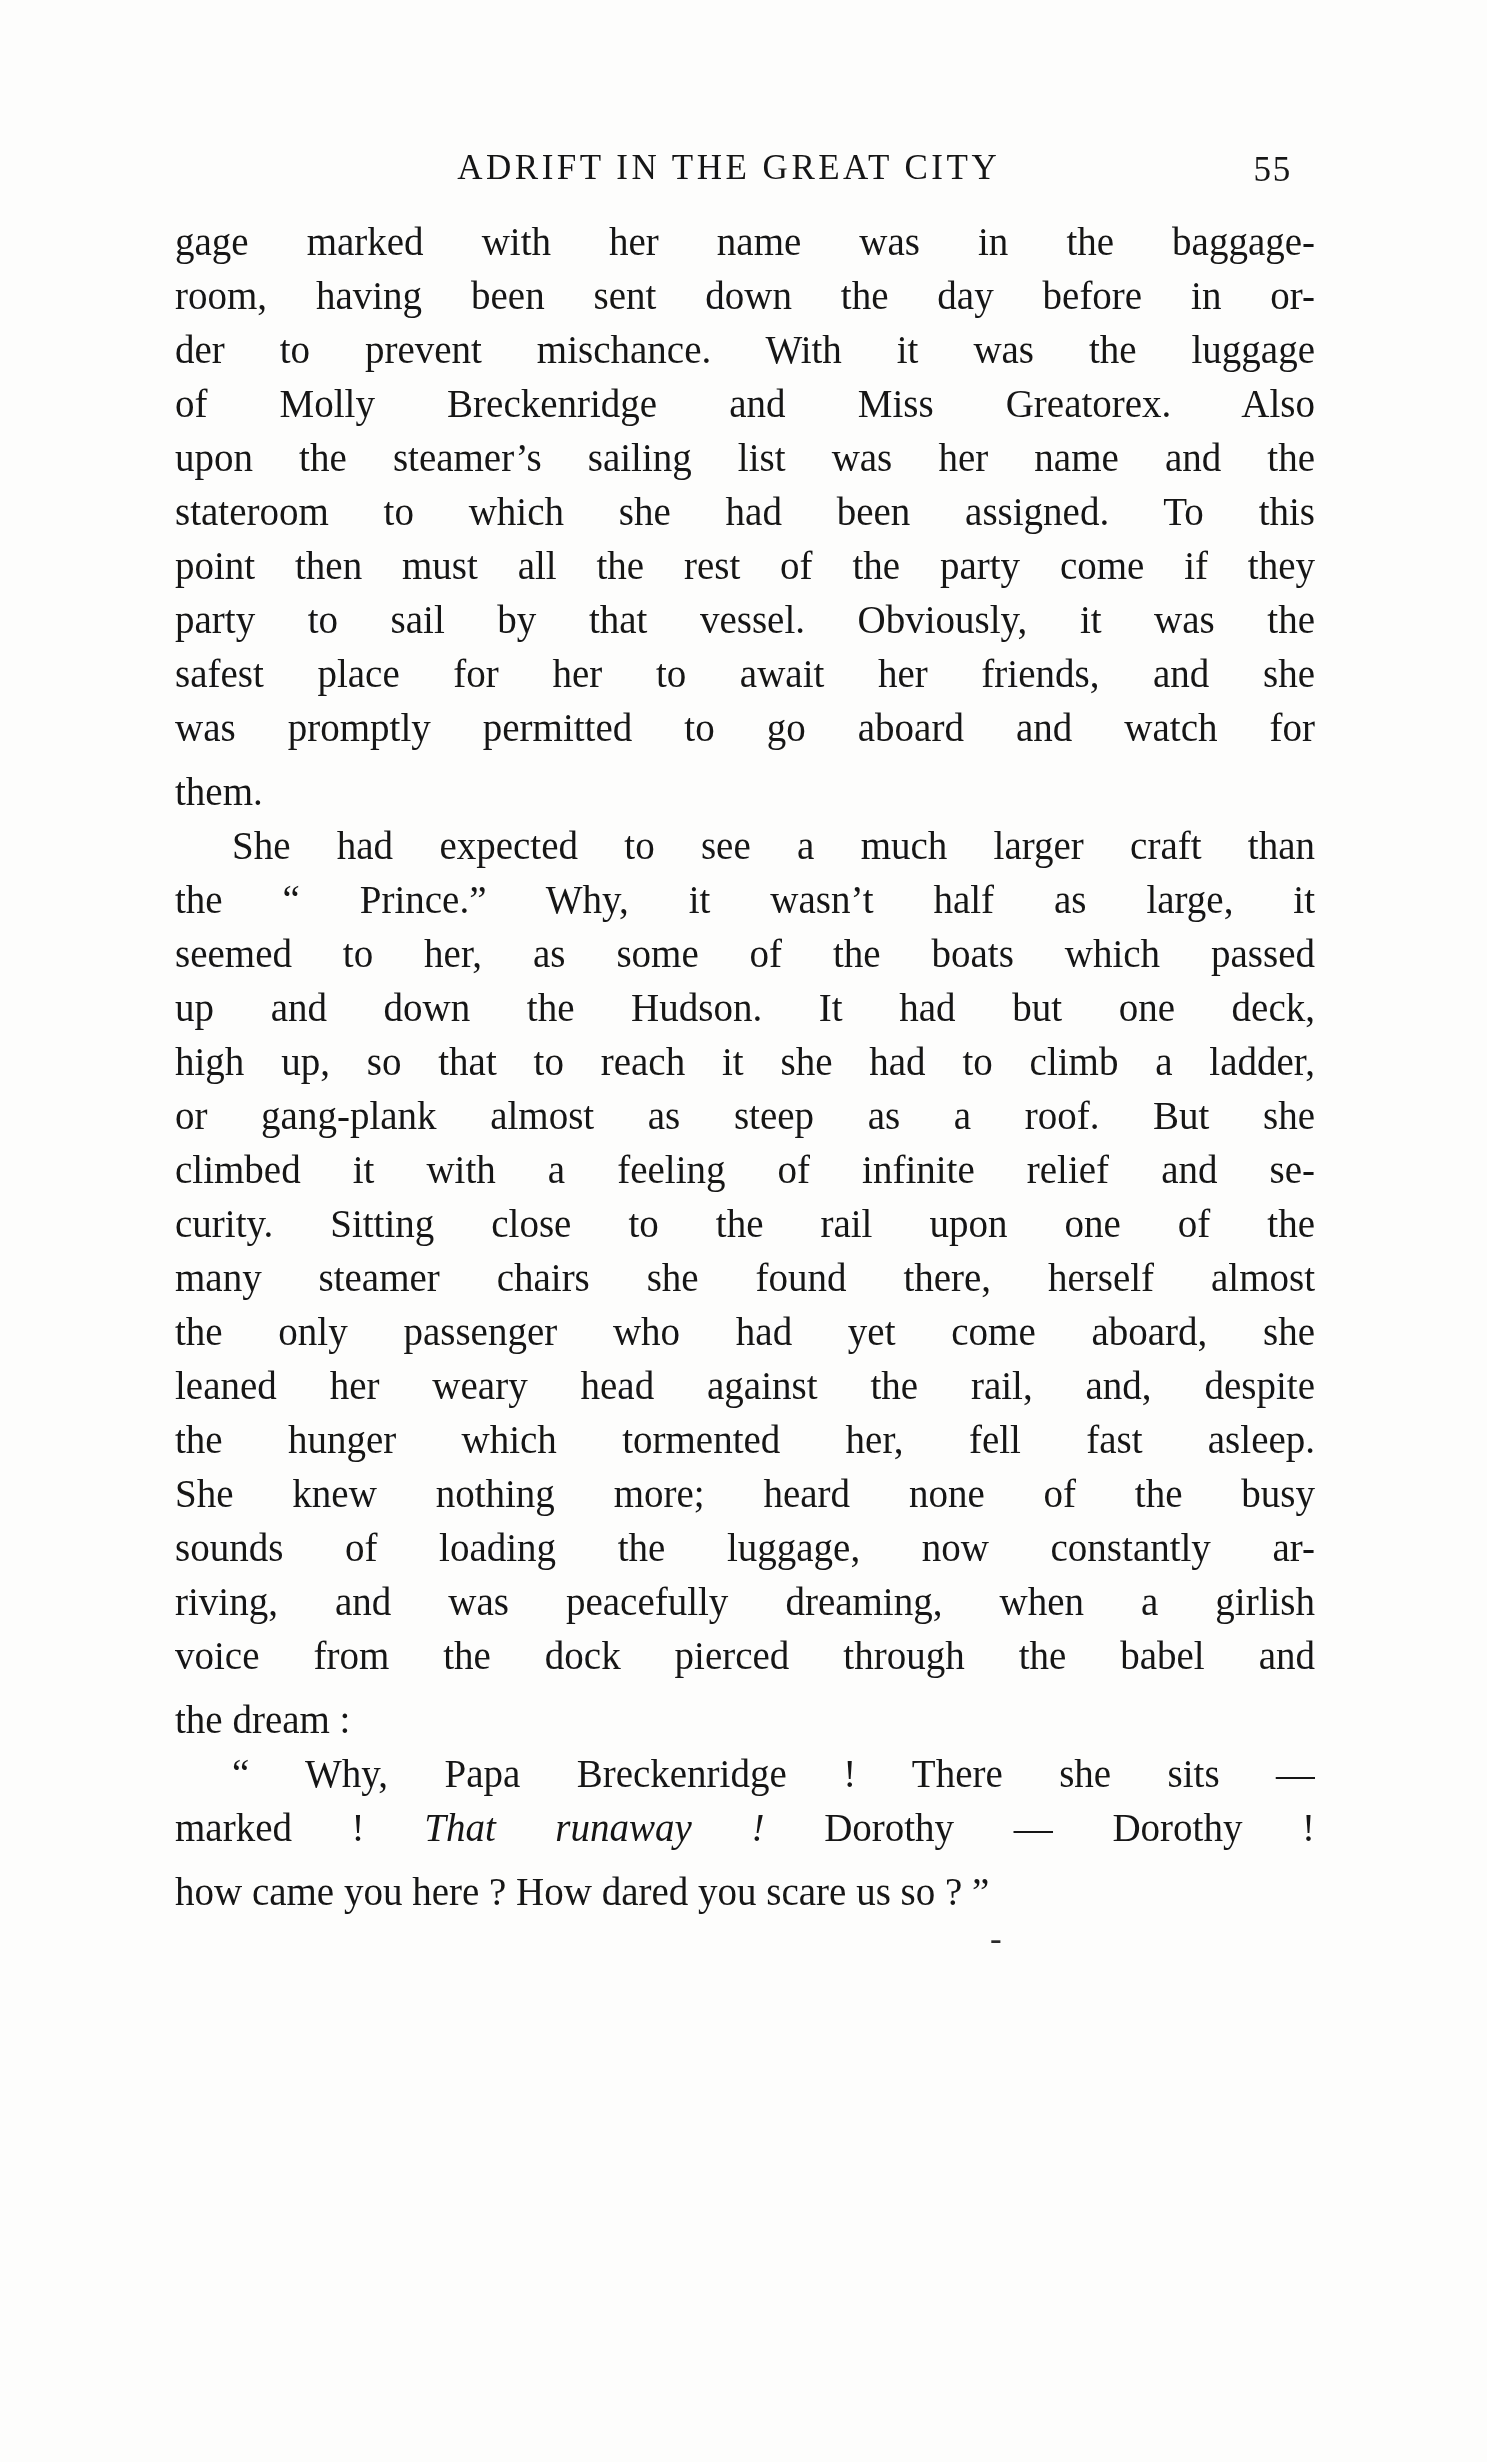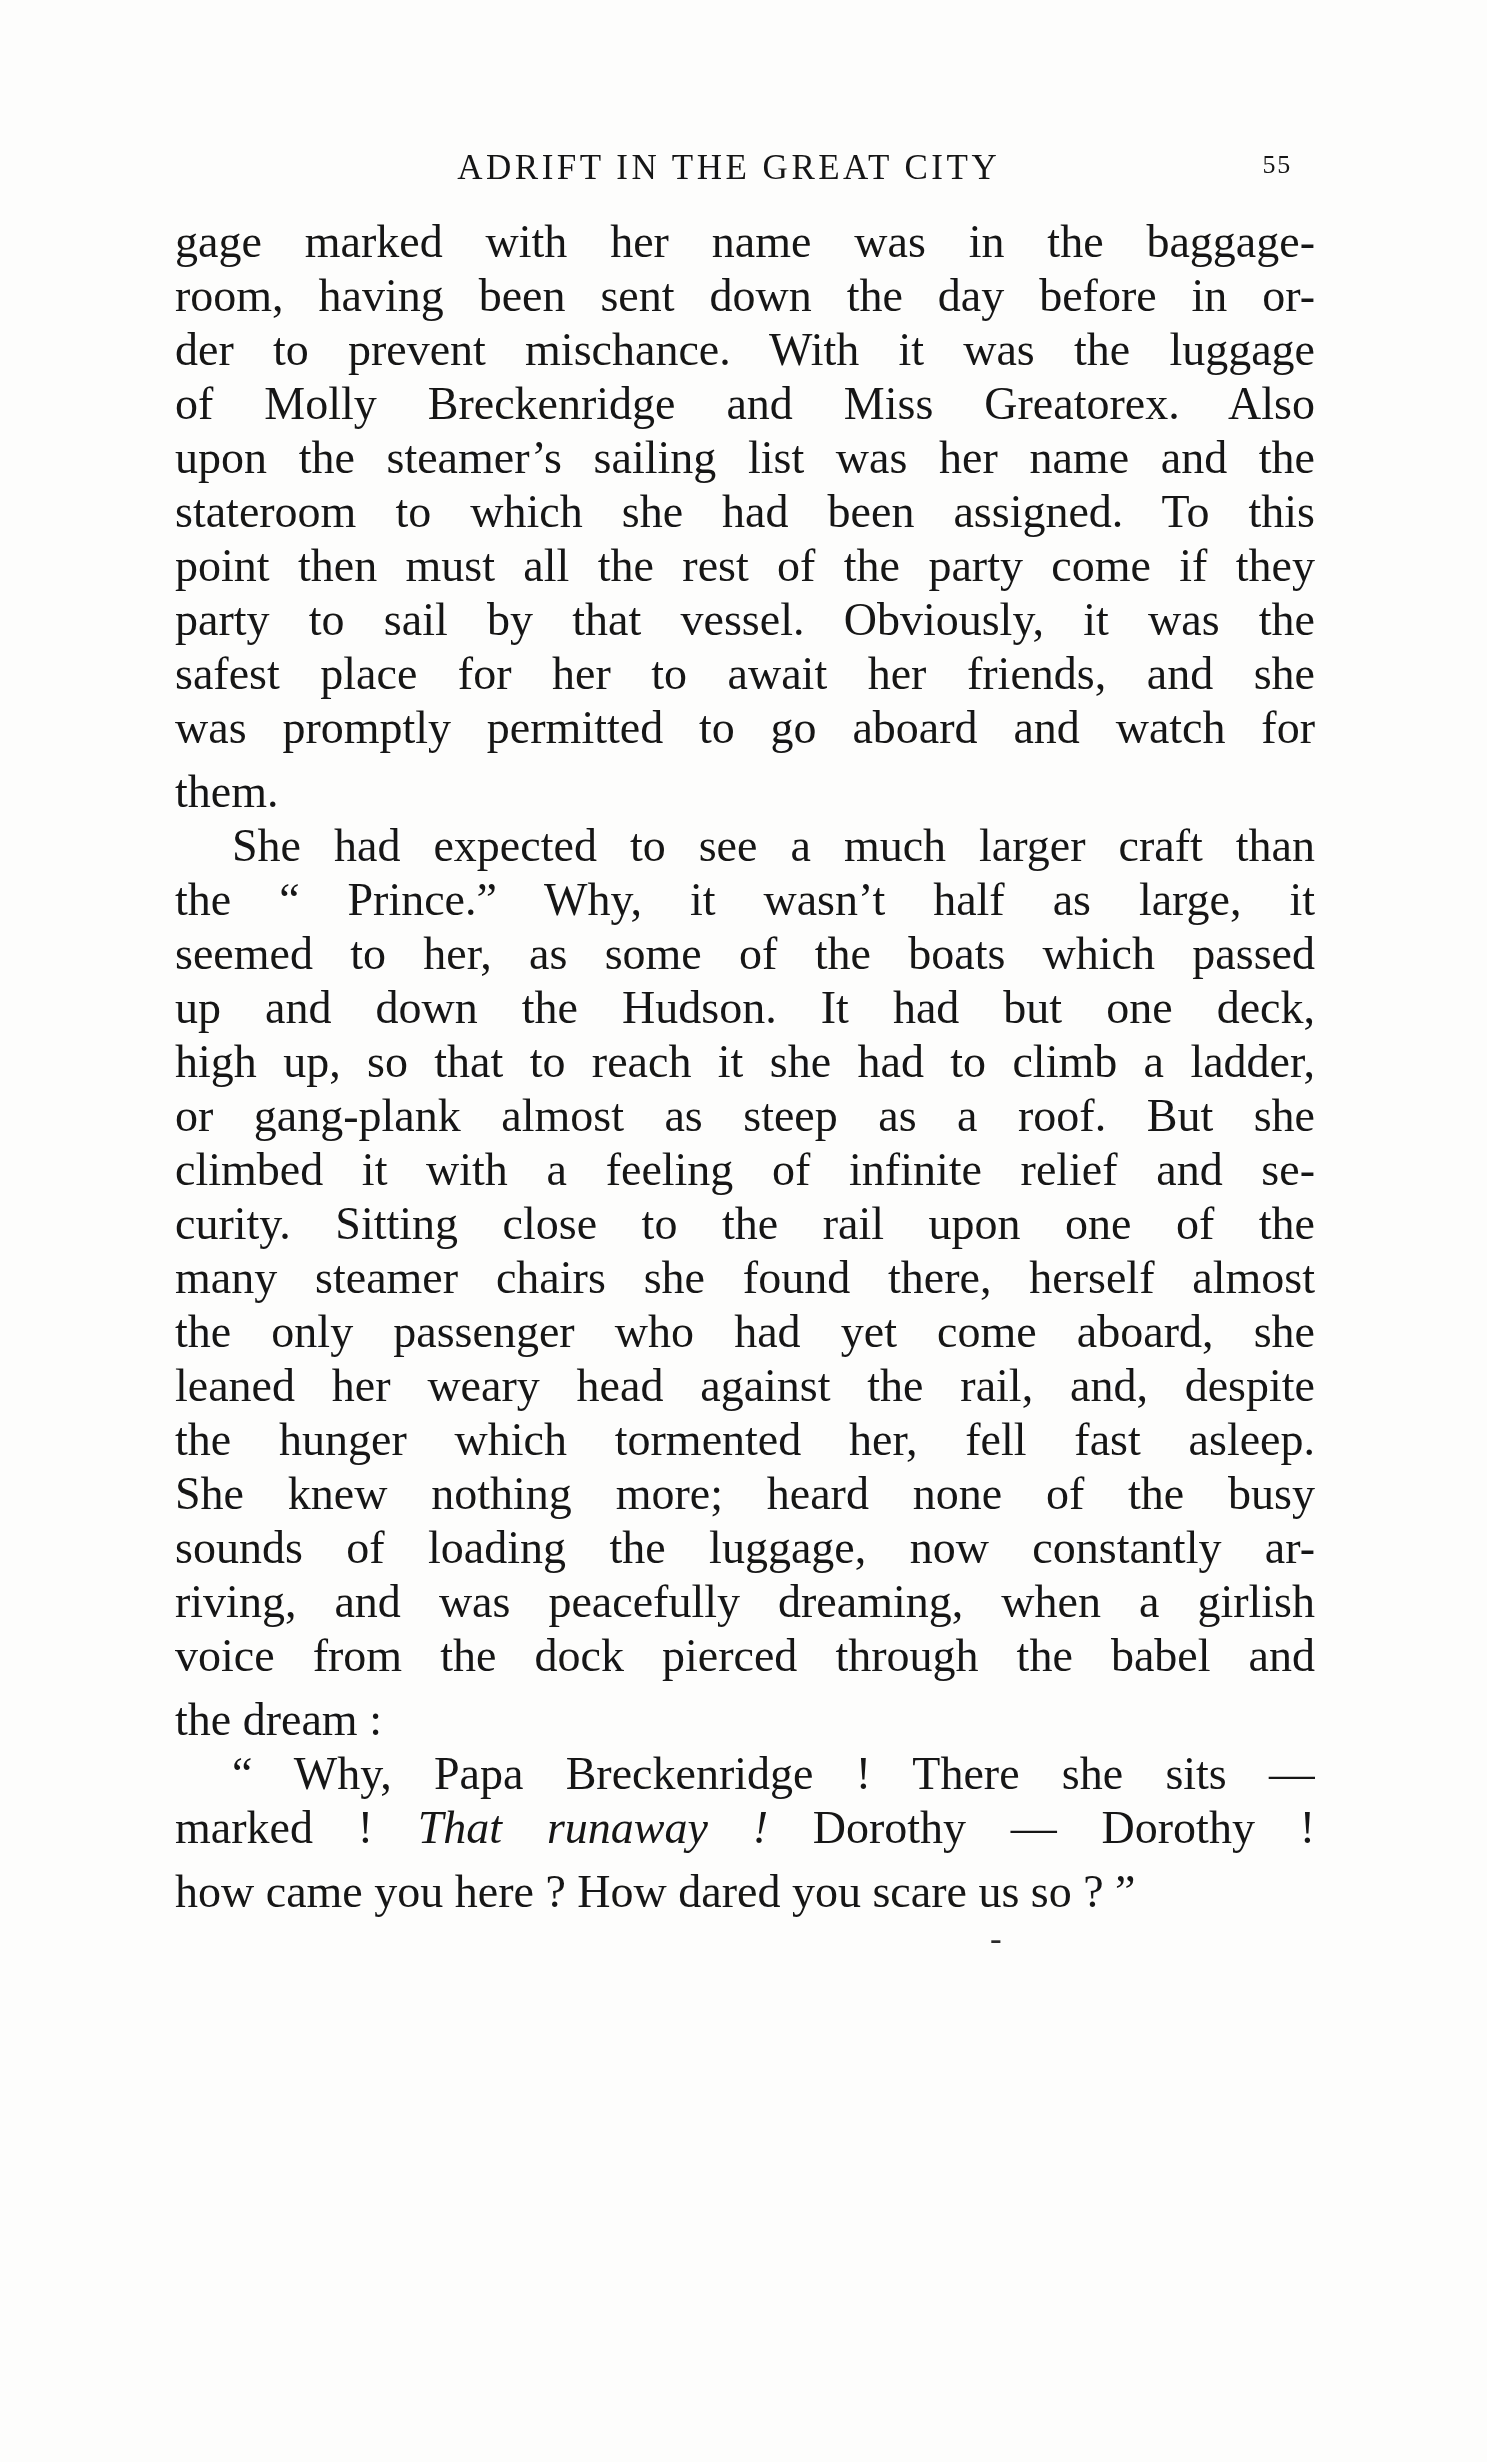--- a/index.html
+++ b/index.html
@@ -34,29 +34,29 @@
     transform: translateX(-53%);
     top: 5.3px;
     font-size: 35px;
     letter-spacing: 0.10em;
     white-space: nowrap;
   }
   .page-number {
     position: absolute;
     right: 23px;
     top: 7px;
-    font-size: 26px;
+    font-size: 35px;
     letter-spacing: 1.8px;
     margin-left: 32px;
   }
   .body-text {
     width: 100%;
   }
   .line {
-    font-size: 46px;
+    font-size: 39px;
     line-height: 54px;
     height: 54px;
     text-align: justify;
     text-align-last: justify;
     overflow: hidden;
   }
   .line.last {
     text-align: center;
     text-align-last: left;
     margin-top: 10px;

